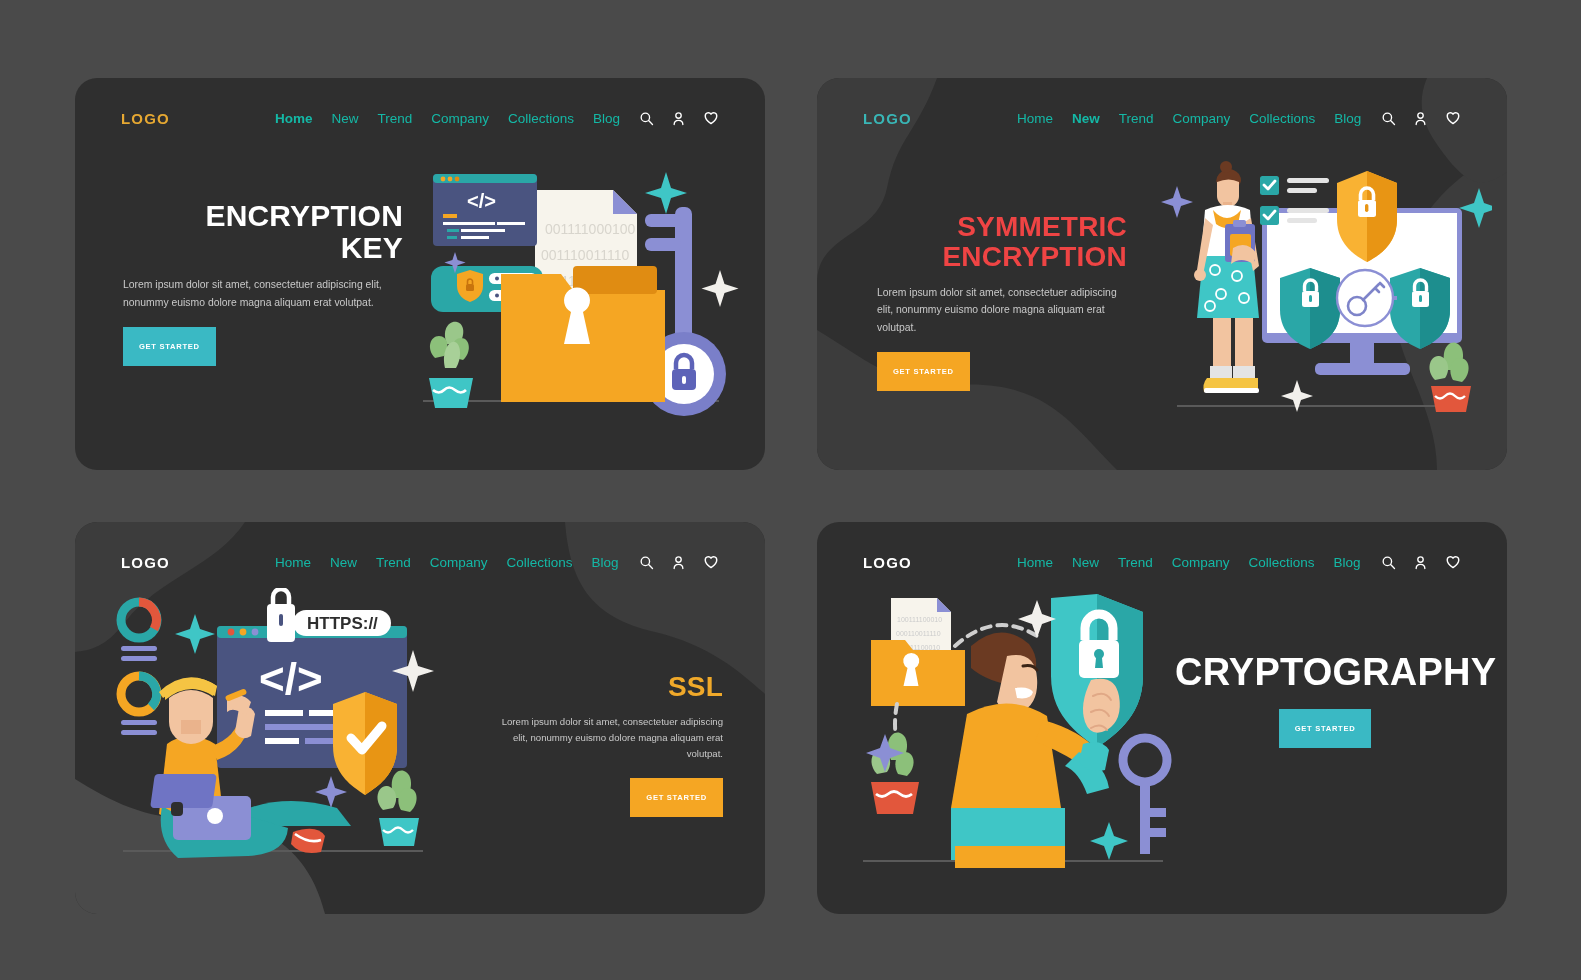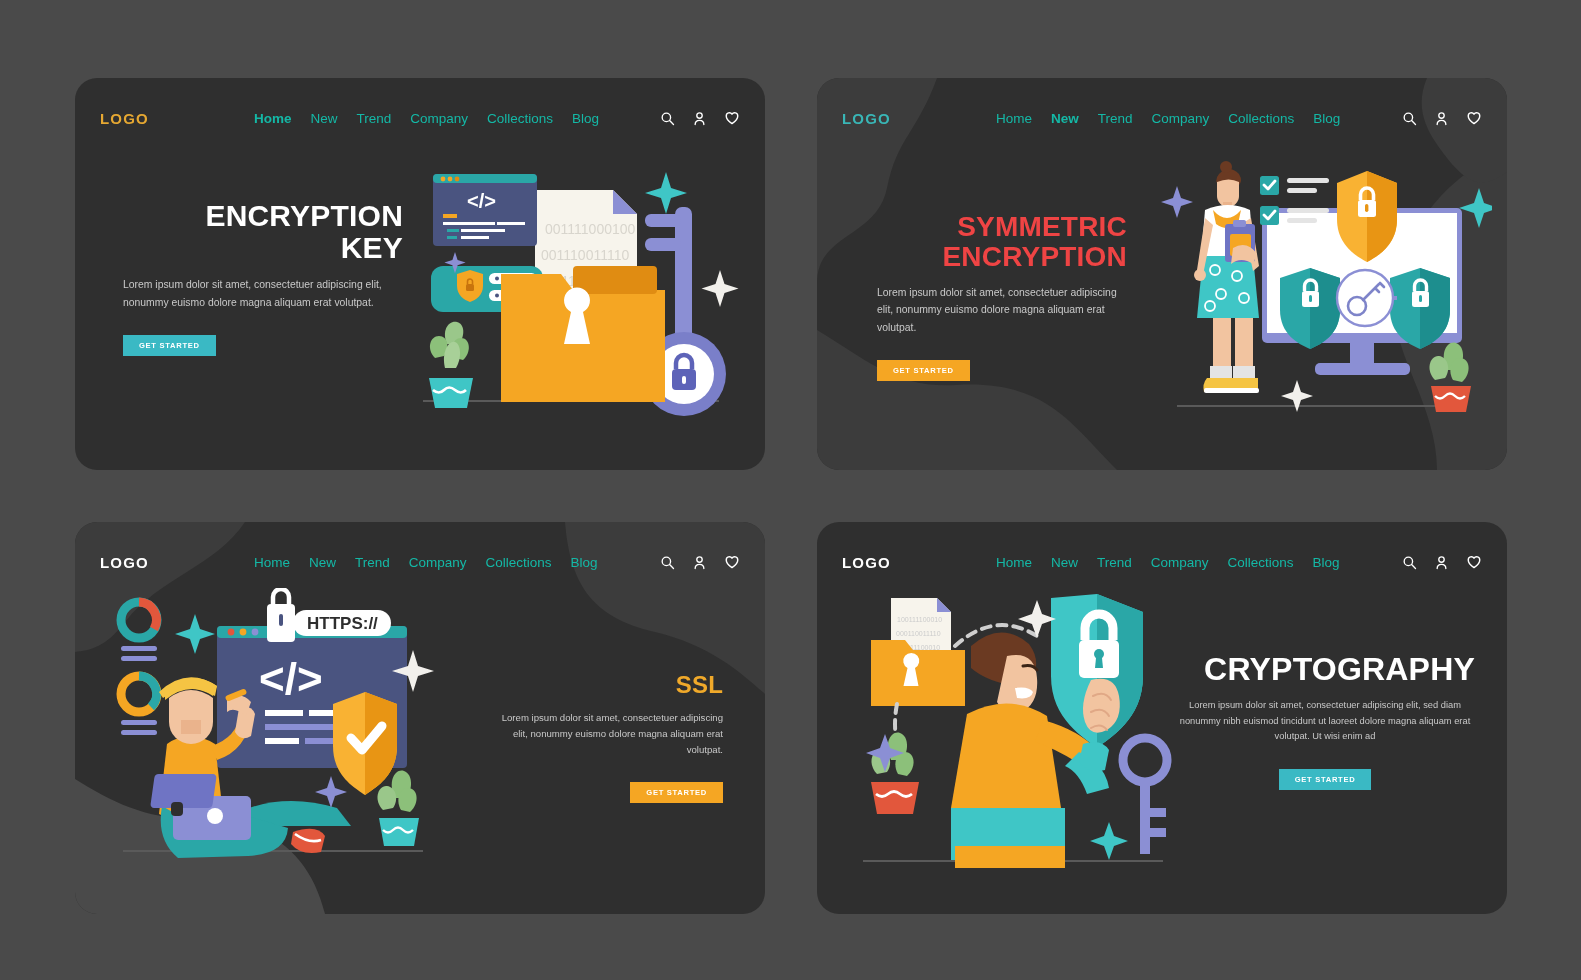--- a/index.html
+++ b/index.html
@@ -24,21 +24,21 @@
     background: #2f2f2f;
     border-radius: 22px;
     overflow: hidden;
   }
   .blobs { position:absolute; inset:0; pointer-events:none; }
 
   
   .hdr {
     position: absolute; top: 0; left: 0; right: 0; height: 80px;
     display: flex; align-items: center;
-    padding: 0 25px;
+    padding: 0 46px;
     z-index: 5;
   }
   .logo { font-size: 15px; font-weight: 700; letter-spacing: 1.2px; }
   .logo.gold { color: #e6a832; }
   .logo.teal { color: #39b6b6; }
   .logo.white { color: #ffffff; }
   .nav { display: flex; gap: 19px; margin-left: 105px; }
   .nav a { color:#14b8a6; font-size:13.5px; text-decoration:none; white-space:nowrap;text-align:center; }
   .nav a.active { font-weight: 700; }
   .icons { margin-left: auto; display: flex; gap: 17px; align-items:center; }
@@ -52,38 +52,38 @@
     text-align: right;
   }
   .hero h1.white { color:#ffffff; }
   .hero h1.teal { color:#ef4444; }
   .hero h1.gold { color:#f0a92a; }
   .hero p {
     color:#c9c9c9; font-size:10.4px; line-height:1.68; margin-top:12px;
     font-weight: 500;
   }
   .btn {
-    display:inline-block; margin-top:24px;
+    display:inline-block; margin-top:16px;
     font-size: 7.6px; letter-spacing:0.7px; color:#ffffff; font-weight:600;
-    padding: 6px 16px; border:none; cursor:pointer;
+    padding: 15px 16px; border:none; cursor:pointer;
     font-family:"Liberation Sans", sans-serif;
   }
   .btn.teal { background:#3ab9c4; }
   .btn.gold { background:#f5a623; }
 
   
   #p1 .hero { left:48px; top:122px; width:280px; }
   #p1 .hero h1 { font-size:30px; }
   #p2 .hero { left:60px; top:134px; width:250px; }
   #p2 .hero h1 { font-size:28px; }
   #p3 .hero { right:42px; top:150px; width:230px; text-align:right; }
-  #p3 .hero h1 { font-size:24px; }
+  #p3 .hero h1 { font-size:28px; }
   #p3 .hero p { font-size:9.6px; }
   #p4 .hero { right:32px; top:130px; width:300px; text-align:center; }
-  #p4 .hero h1 { font-size:32px; }
+  #p4 .hero h1 { font-size:38px; }
   #p4 .hero p { font-size:9.3px; }
 
   .art { position:absolute; z-index:3; }
   .floor { position:absolute; height:2px; background:#5a5a5a; }
 </style>
 </head>
 <body>
 
 <div class="board">
 
@@ -476,21 +476,20 @@
         <span>
             <svg width="16" height="16" viewBox="0 0 20 20" fill="none" stroke="#fff" stroke-width="1.8">
               <path d="M10 17S2.8 12.3 2.8 7.4A3.9 3.9 0 0 1 10 5.3a3.9 3.9 0 0 1 7.2 2.1C17.2 12.3 10 17 10 17z" stroke-linejoin="round"></path>
             </svg>
           </span>
       </div>
     </div>
 
     <div class="hero">
       <h1 class="white">CRYPTOGRAPHY</h1>
-      <p>Lorem ipsum dolor sit amet, consectetuer adipiscing elit, sed diam nonummy nibh euismod tincidunt ut laoreet dolore magna aliquam erat volutpat. Ut wisi enim ad</p>
       <button class="btn teal">GET STARTED</button>
     </div>
 
     <svg class="art" style="left:30px; top:62px;" width="340" height="285" viewBox="0 0 340 285">
 
       <path d="M44 14 h46 l14 14 v60 h-60z" fill="#f7f4ec"></path>
       <path d="M90 14 l14 14 h-14z" fill="#8b8fd4"></path>
       <text x="50" y="38" fill="#cccccc" font-size="7" font-family="Liberation Sans, sans-serif">100111100010</text>
       <text x="49" y="52" fill="#cccccc" font-size="7" font-family="Liberation Sans, sans-serif">000110011110</text>
       <text x="48" y="66" fill="#cccccc" font-size="7" font-family="Liberation Sans, sans-serif">100111100010</text>

